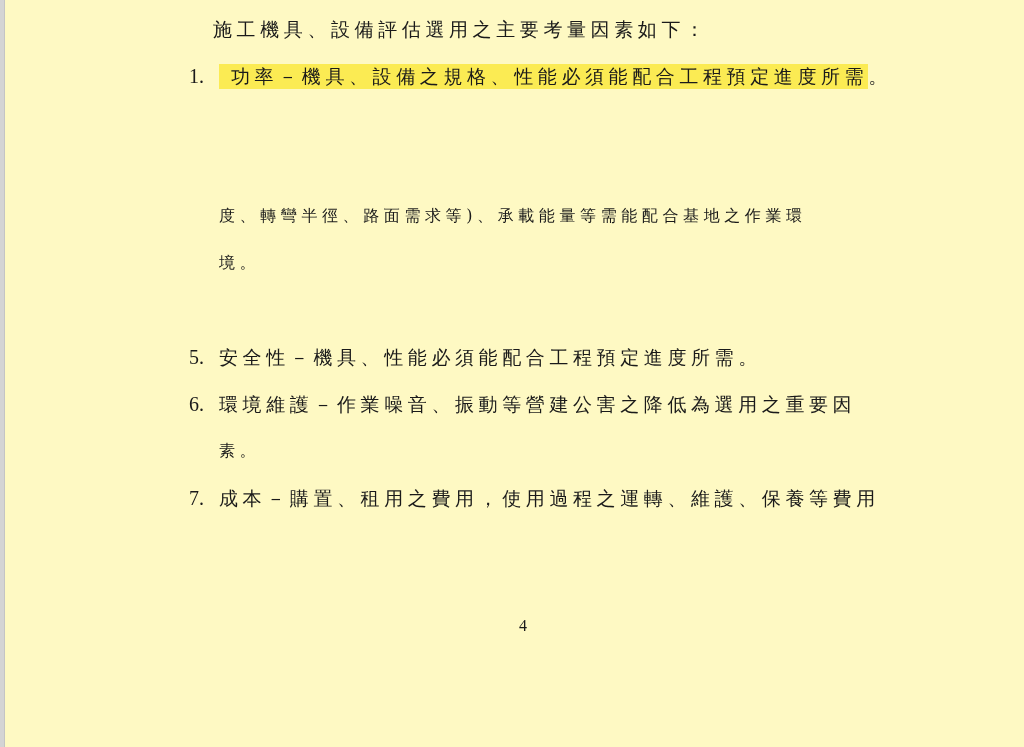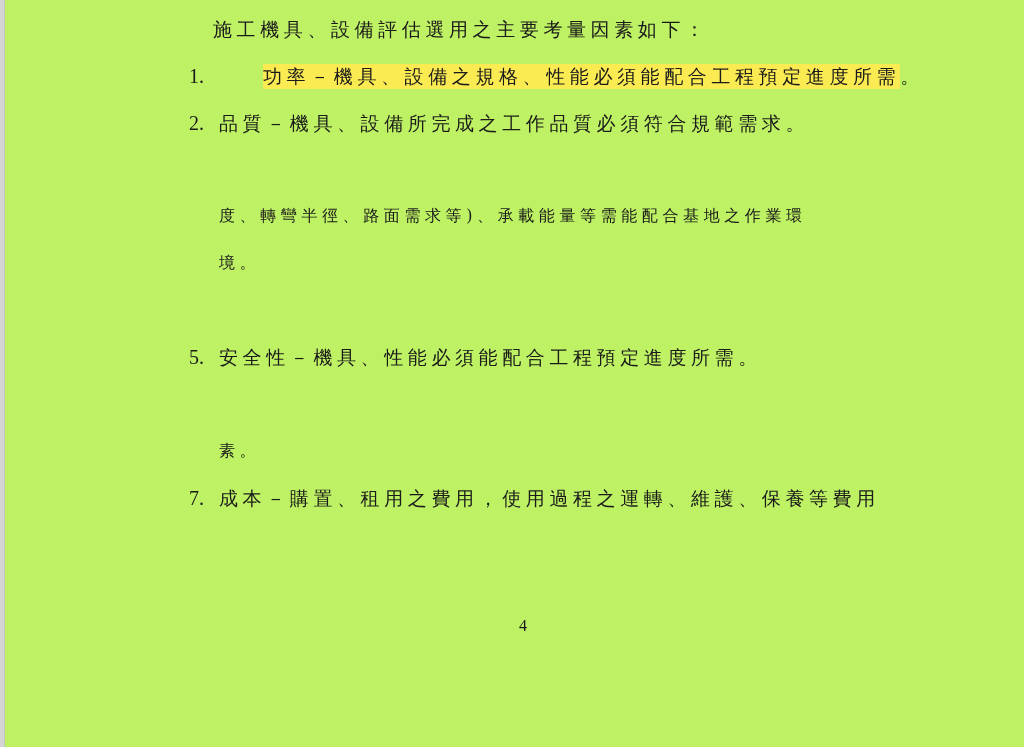--- a/index.html
+++ b/index.html
@@ -23,21 +23,21 @@
       height: 747px;
       background: #d4d4d4;
       border-right: 1px solid #c4c4c4;
     }
     .page {
       position: absolute;
       left: 5px;
       top: 0;
       width: 1019px;
       height: 747px;
-      background: #bef264;
+      background: #fef9c3;
     }
     .intro {
       position: absolute;
       left: 208px;
       top: 16px;
       font-size: 19px;
       letter-spacing: 4.6px;
       line-height: 26px;
       white-space: nowrap;
     }
@@ -61,22 +61,21 @@
     .cont {
       position: absolute;
       left: 214px;
       font-size: 16px;
       line-height: 26px;
       letter-spacing: 4.6px;
       white-space: nowrap;
     }
     .hl {
       background: #fbeb53;
-      padding: 1px 0 2px 0;
-      margin-left: 44px;
+      padding: 1px 0 2px 12px;
     }
     .page-number {
       position: absolute;
       left: 514px;
       top: 616px;
       font-family: "Liberation Serif", serif;
       font-size: 16px;
       line-height: 20px;
     }
   </style>
@@ -86,32 +85,32 @@
 <div class="viewer-edge"></div>
 
 <div class="page">
 
   <div class="intro">施工機具、設備評估選用之主要考量因素如下：</div>
 
   <div class="item" style="top:63px;">
     <span class="num">1.</span><span class="text"><span class="hl">功率－機具、設備之規格、性能必須能配合工程預定進度所需</span><span>。</span></span>
   </div>
 
-  <div class="item" style="top:110px;">
-    <span class="num">2.</span><span class="text">品質－機具、設備所完成之工作品質必須符合規範需求。</span>
-  </div>
 
   <div class="cont" style="top:203px;">度、轉彎半徑、路面需求等)、承載能量等需能配合基地之作業環</div>
   <div class="cont" style="top:250px;">境。</div>
 
 
   <div class="item" style="top:344px;">
     <span class="num">5.</span><span class="text">安全性－機具、性能必須能配合工程預定進度所需。</span>
   </div>
 
+  <div class="item" style="top:391px;">
+    <span class="num">6.</span><span class="text">環境維護－作業噪音、振動等營建公害之降低為選用之重要因</span>
+  </div>
   <div class="cont" style="top:438px;">素。</div>
 
   <div class="item" style="top:485px;">
     <span class="num">7.</span><span class="text">成本－購置、租用之費用，使用過程之運轉、維護、保養等費用</span>
   </div>
 
   <div class="page-number">4</div>
 </div>
 
 </body></html>

